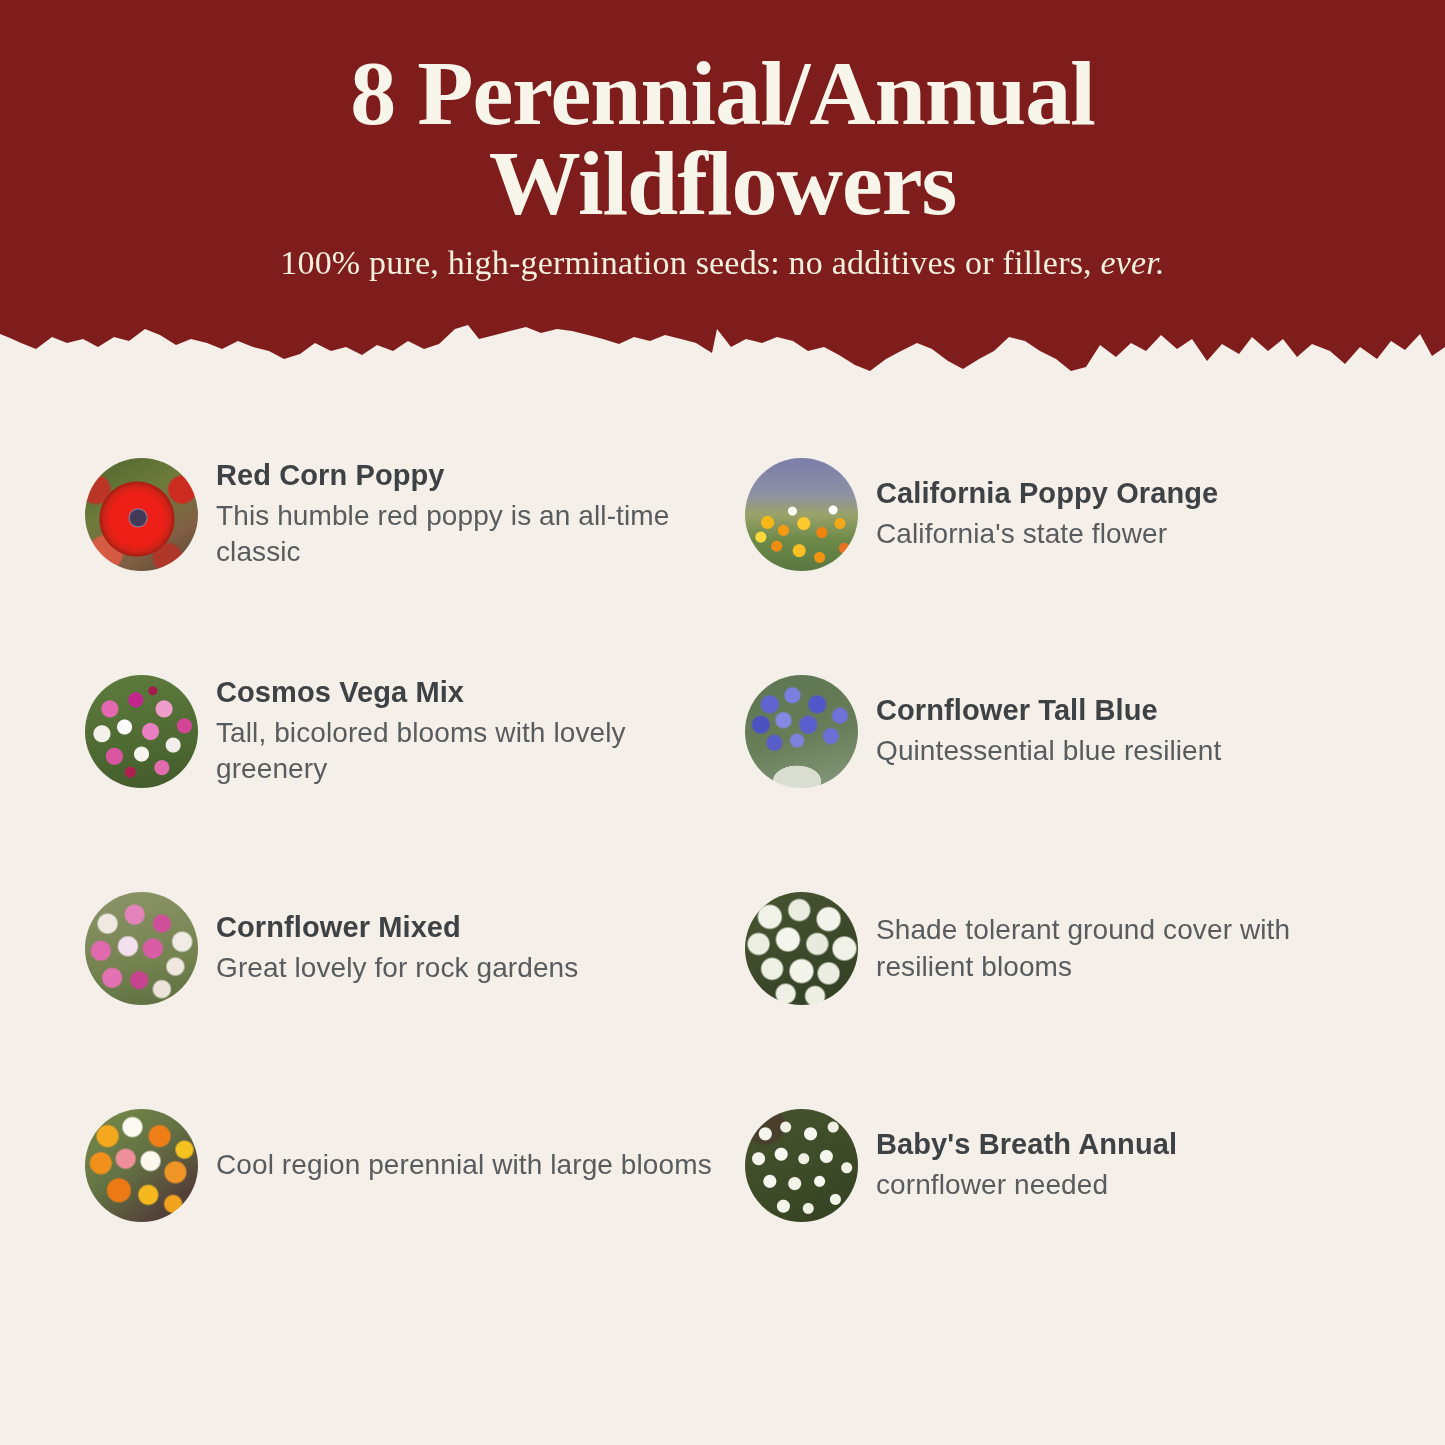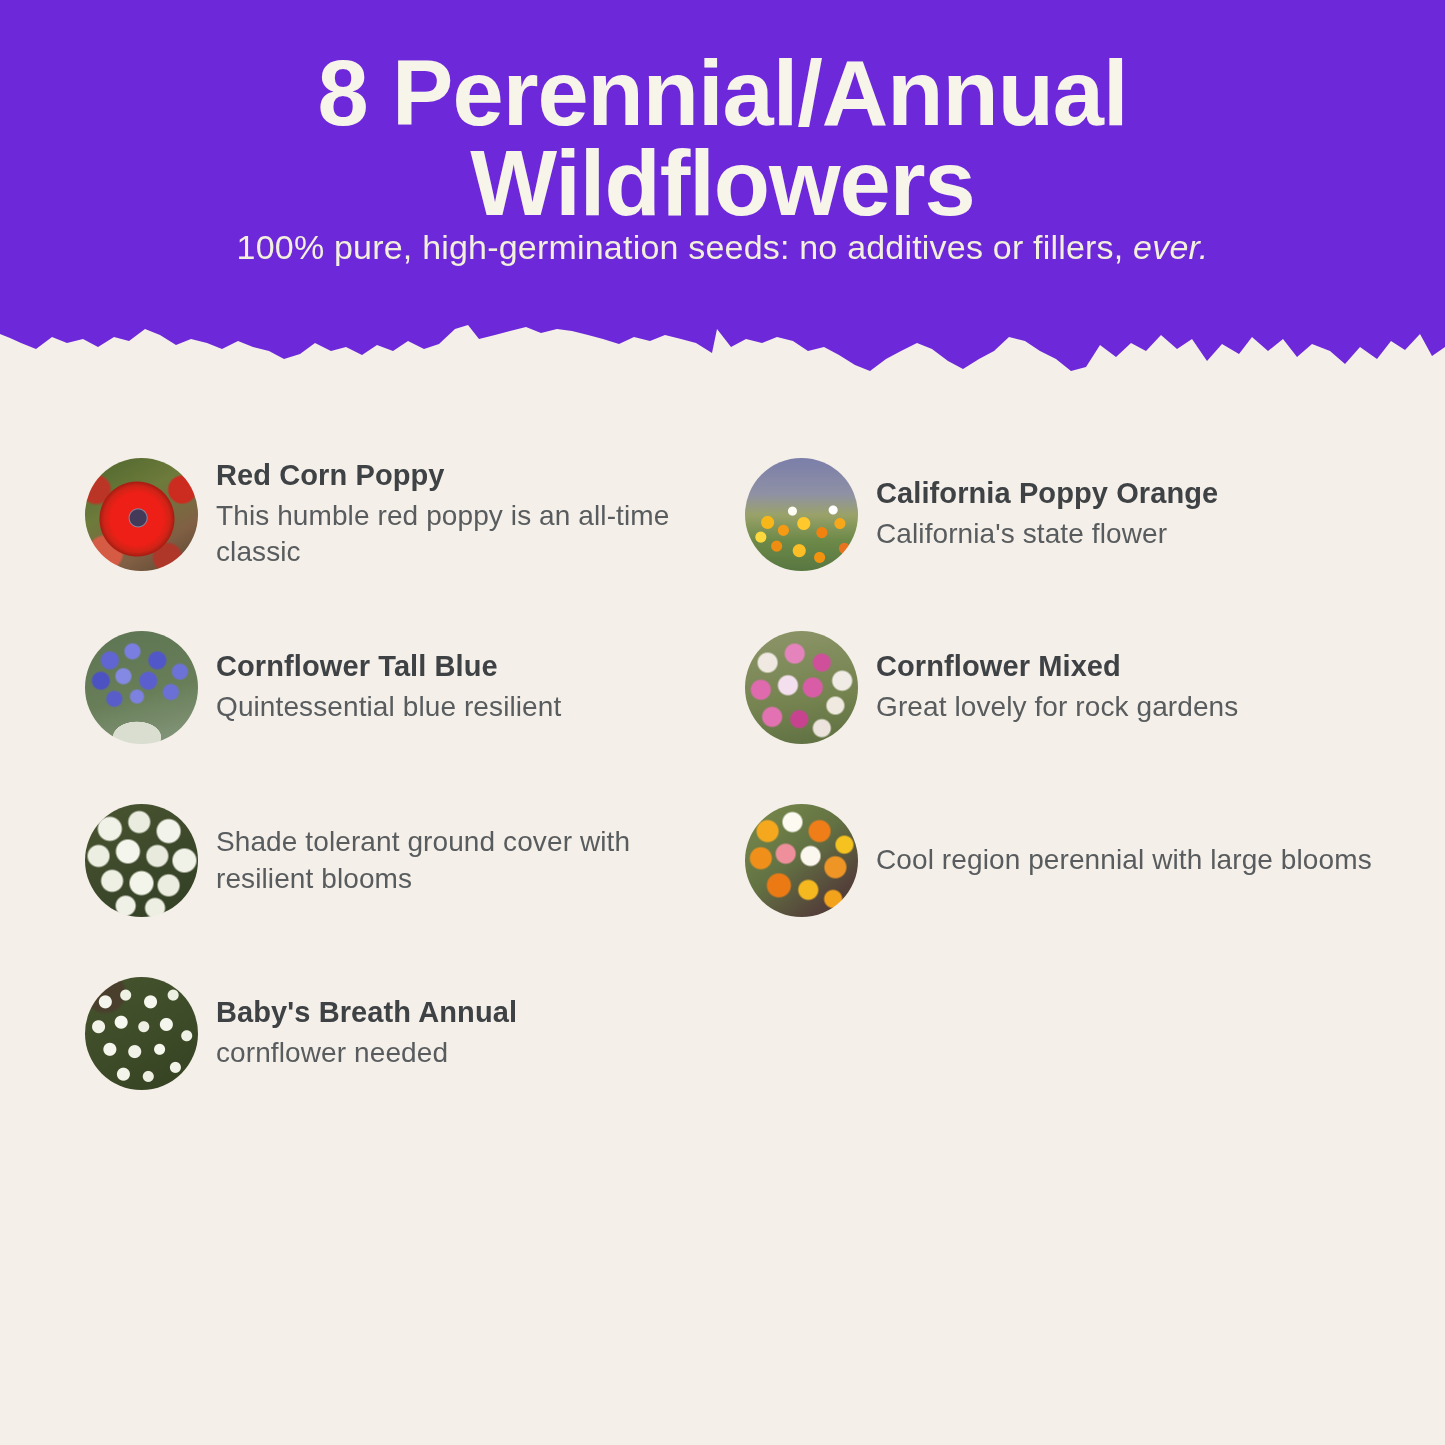--- a/index.html
+++ b/index.html
@@ -7,21 +7,21 @@
   body {
     background: #f4efe8;
     font-family: "Liberation Sans", sans-serif;
   }
 
   
   .band {
     position: relative;
     width: 1445px;
     height: 380px;
-    background: #6d28d9;
+    background: #7f1d1d;
     color: #f7f4ea;
     text-align: center;
     padding-top: 48px;
     clip-path: polygon(
       0 0, 1445px 0, 1445px 347px,
       1432px 356px, 1420px 334px, 1405px 350px, 1391px 341px, 1377px 359px,
       1360px 347px, 1345px 364px, 1330px 351px, 1312px 344px, 1297px 357px,
       1283px 339px, 1268px 351px, 1252px 337px, 1239px 354px, 1222px 344px,
       1207px 361px, 1192px 339px, 1177px 349px, 1161px 335px, 1146px 351px,
       1131px 343px, 1116px 357px, 1100px 345px, 1086px 367px, 1071px 371px,
@@ -33,40 +33,42 @@
       681px 339px, 665px 335px, 650px 341px, 634px 337px, 619px 344px,
       603px 339px, 588px 335px, 572px 331px, 557px 329px, 541px 333px,
       526px 327px, 510px 331px, 495px 335px, 479px 339px, 468px 325px,
       455px 329px, 439px 344px, 424px 349px, 408px 341px, 393px 351px,
       377px 345px, 362px 355px, 346px 347px, 331px 351px, 315px 343px,
       300px 354px, 284px 359px, 269px 351px, 253px 347px, 238px 341px,
       222px 349px, 207px 343px, 191px 339px, 176px 345px, 160px 335px,
       145px 329px, 129px 341px, 114px 337px, 98px 347px, 83px 339px,
       67px 343px, 52px 337px, 36px 349px, 21px 343px, 10px 338px, 0 334px
     );
+    font-family: Liberation Serif, serif;
   }
   .band-title {
     font-size: 92px;
     font-weight: 700;
     line-height: 0.98;
     letter-spacing: -1px;
   }
   .band-subtitle {
+    margin-top: 16px;
     font-size: 34px;
     font-weight: 400;
     color: #f2f0dd;
     letter-spacing: 0.2px;
   }
   .band-subtitle em { font-style: italic; }
 
   
   .grid {
     display: grid;
     grid-template-columns: 660px 1fr;
-    row-gap: 60px;
+    row-gap: 104px;
     padding: 78px 30px 0 85px;
   }
   .item {
     display: flex;
     align-items: center;
     gap: 18px;
   }
   .photo {
     width: 113px;
     height: 113px;
@@ -222,20 +224,27 @@
   </div>
 
   <div class="item">
     <div class="photo p-california-poppy"></div>
     <div class="text">
       <div class="flower-name">California Poppy Orange</div>
       <div class="flower-desc">California's state flower</div>
     </div>
   </div>
 
+  <div class="item">
+    <div class="photo p-cosmos"></div>
+    <div class="text">
+      <div class="flower-name">Cosmos Vega Mix</div>
+      <div class="flower-desc">Tall, bicolored blooms with lovely greenery</div>
+    </div>
+  </div>
 
   <div class="item">
     <div class="photo p-cornflower"></div>
     <div class="text">
       <div class="flower-name">Cornflower Tall Blue</div>
       <div class="flower-desc">Quintessential blue resilient</div>
     </div>
   </div>
 
   <div class="item">

